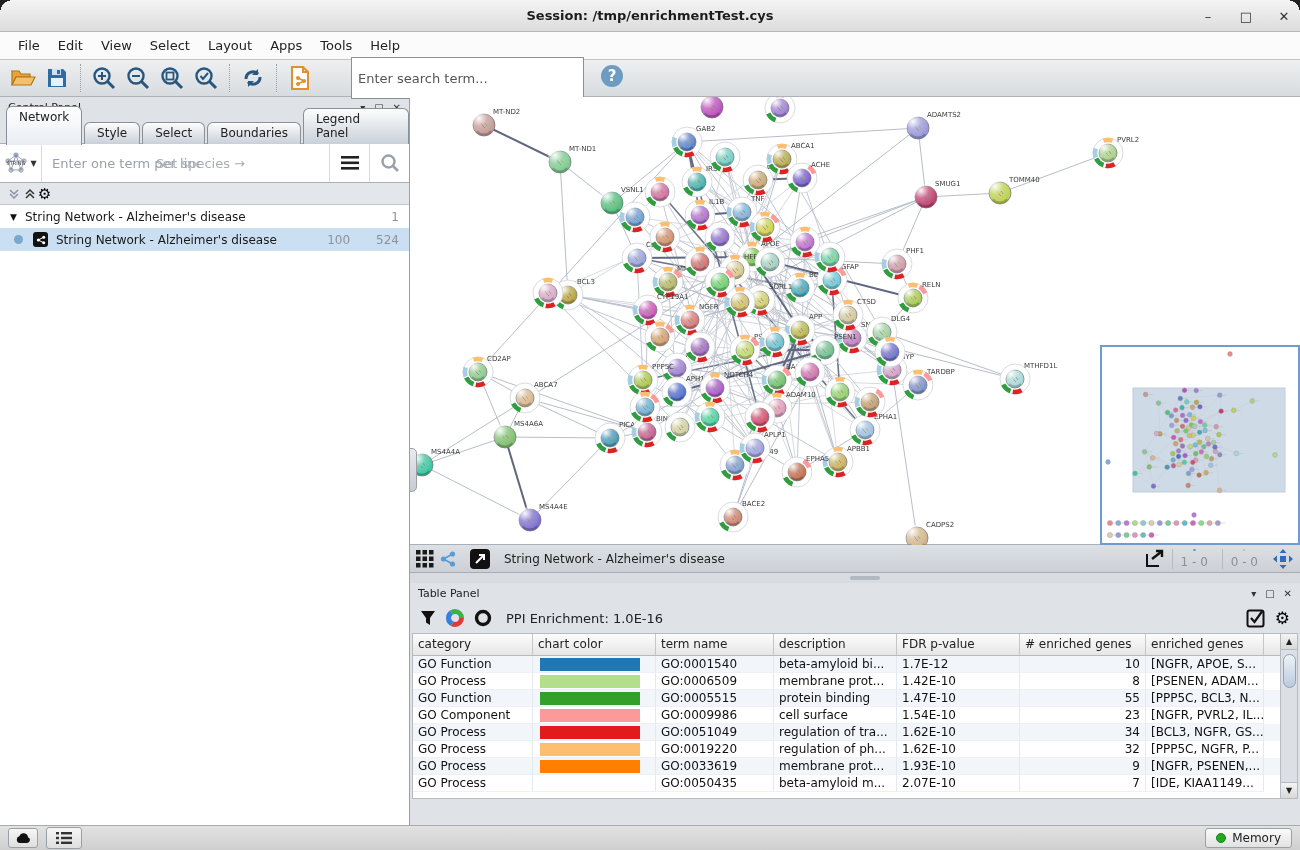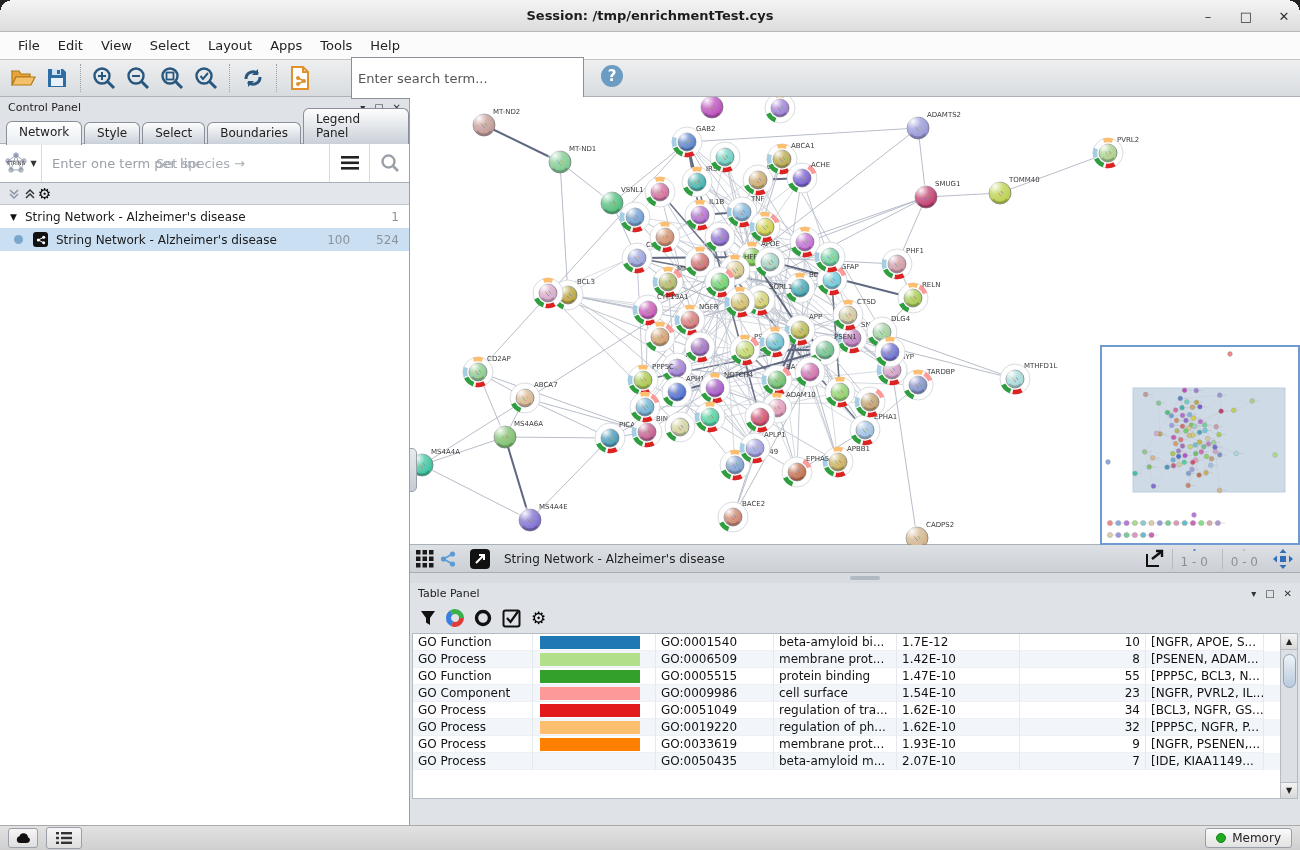--- a/index.html
+++ b/index.html
@@ -20,21 +20,21 @@
   .search-input::placeholder{ color:#555; }
   .help-btn { margin-left:16px; }
 
   .main { display:flex; height:728px; }
   
   .cpanel { width:410px; background:#dfe2e7; border-right:1px solid #9aa0a8; display:flex; flex-direction:column; }
   .panel-head { height:20px; display:flex; align-items:center; padding:0 8px; font-size:11px; color:#222; }
   .panel-head .ph-controls { margin-left:auto; display:flex; gap:9px; font-size:10px; color:#333; align-items:center; }
   .cp-tabs { height:26px; display:flex; align-items:flex-end; padding-left:6px; gap:2px; }
   .cp-tab { border:1px solid #8a9099; border-bottom:none; border-radius:6px 6px 0 0; padding:3px 12px 4px; font-size:12px; color:#222; background:linear-gradient(#fdfdfd,#c9d0d8); position:relative; top:1px; }
-  .cp-tab.sel { background:linear-gradient(#ffffff,#e9edf2); padding-bottom:6px; top:2px; z-index:2; }
+  .cp-tab.sel { background:linear-gradient(#ffffff,#e9edf2); padding-bottom:21px; top:2px; z-index:2; }
   .string-row { height:40px; background:#fff; border:1px solid #aab0b8; border-left:none; border-right:none; display:flex; align-items:center; }
   .string-logo { width:42px; display:flex; align-items:center; justify-content:center; gap:2px; border-right:1px solid #d7dade; height:100%; }
   .term-box { flex:1; position:relative; height:100%; display:flex; align-items:center; }
   .term-input { border:none; outline:none; font-size:13px; color:#333; width:55%; padding-left:10px; background:transparent; font-family:inherit;}
   .term-input::placeholder{ color:#9aa0a8; }
   .species-hint { position:absolute; right:84px; color:#a7adb5; font-size:13px; }
   .sq-btn { width:40px; height:100%; display:flex; align-items:center; justify-content:center; border-left:1px solid #d7dade; }
   .sum-row { height:22px; background:#e3e7ec; border-bottom:1px solid #c2c7ce; display:flex; align-items:center; padding:0 8px; }
   .sum-text { flex:1; text-align:center; font-size:11px; color:#222; }
   .tree { background:#fff; flex:1; }
@@ -1820,28 +1820,38 @@
             <path d="M1 1 h14 L10 8 v7 l-4 -2.5 V8 Z" fill="#111"></path>
           </svg>
         <svg width="18" height="18" viewBox="0 0 18 18">
             <circle cx="9" cy="9" r="6.5" fill="none" stroke="#e03a3a" stroke-width="5" stroke-dasharray="13 28"></circle>
             <circle cx="9" cy="9" r="6.5" fill="none" stroke="#3a7ee0" stroke-width="5" stroke-dasharray="13 28" stroke-dashoffset="-13"></circle>
             <circle cx="9" cy="9" r="6.5" fill="none" stroke="#3ab04a" stroke-width="5" stroke-dasharray="15 28" stroke-dashoffset="-26"></circle>
           </svg>
         <svg width="18" height="18" viewBox="0 0 18 18">
             <circle cx="9" cy="9" r="6.5" fill="none" stroke="#111" stroke-width="3.4"></circle>
           </svg>
+        <span class="ppi-text">PPI Enrichment: 1.0E-16</span>
         <svg width="19" height="19" viewBox="0 0 19 19">
             <rect x="1.5" y="1.5" width="16" height="16" rx="2" fill="none" stroke="#111" stroke-width="2"></rect>
             <path d="M5 9 l3.5 4 L16 2.5" fill="none" stroke="#111" stroke-width="2.2"></path>
           </svg>
         <span style="font-size:17px">⚙</span>
       </div>
       <div class="tablewrap">
         <div class="grid" id="grid">
+            <div class="thead">
+              <div class="th" style="width: 120px;">category</div>
+              <div class="th" style="width: 123px;">chart color</div>
+              <div class="th" style="width: 118px;">term name</div>
+              <div class="th" style="width: 123px;">description</div>
+              <div class="th" style="width: 123px;">FDR p-value</div>
+              <div class="th" style="width: 126px;"># enriched genes</div>
+              <div class="th" style="width: 118px;">enriched genes</div>
+            </div>
             <div class="trow">
               <div class="td" style="width: 120px;">GO Function</div>
               <div class="td" style="width: 123px;">
                 <div class="swatch" style="background: rgb(31, 120, 180);"></div>
               </div>
               <div class="td" style="width: 118px;">GO:0001540</div>
               <div class="td" style="width: 123px;">beta-amyloid bi...</div>
               <div class="td" style="width: 123px;">1.7E-12</div>
               <div class="td num" style="width: 126px;">10</div>
               <div class="td" style="width: 118px;">[NGFR, APOE, S...</div>

